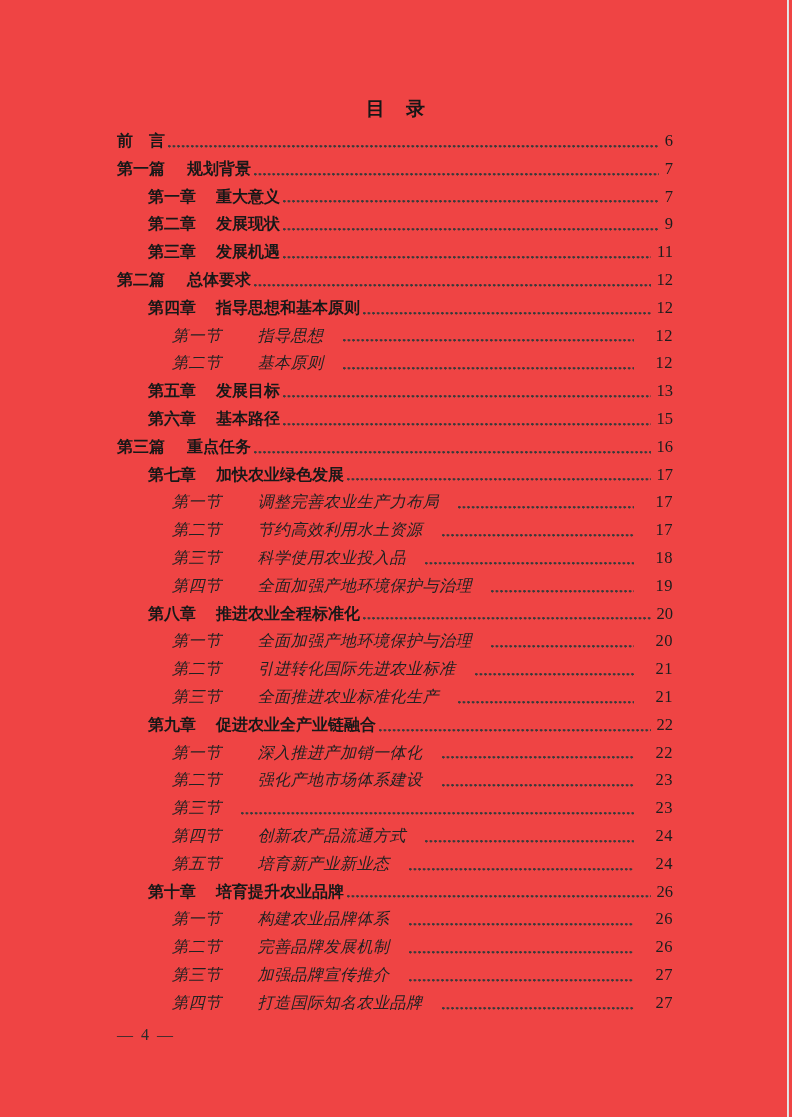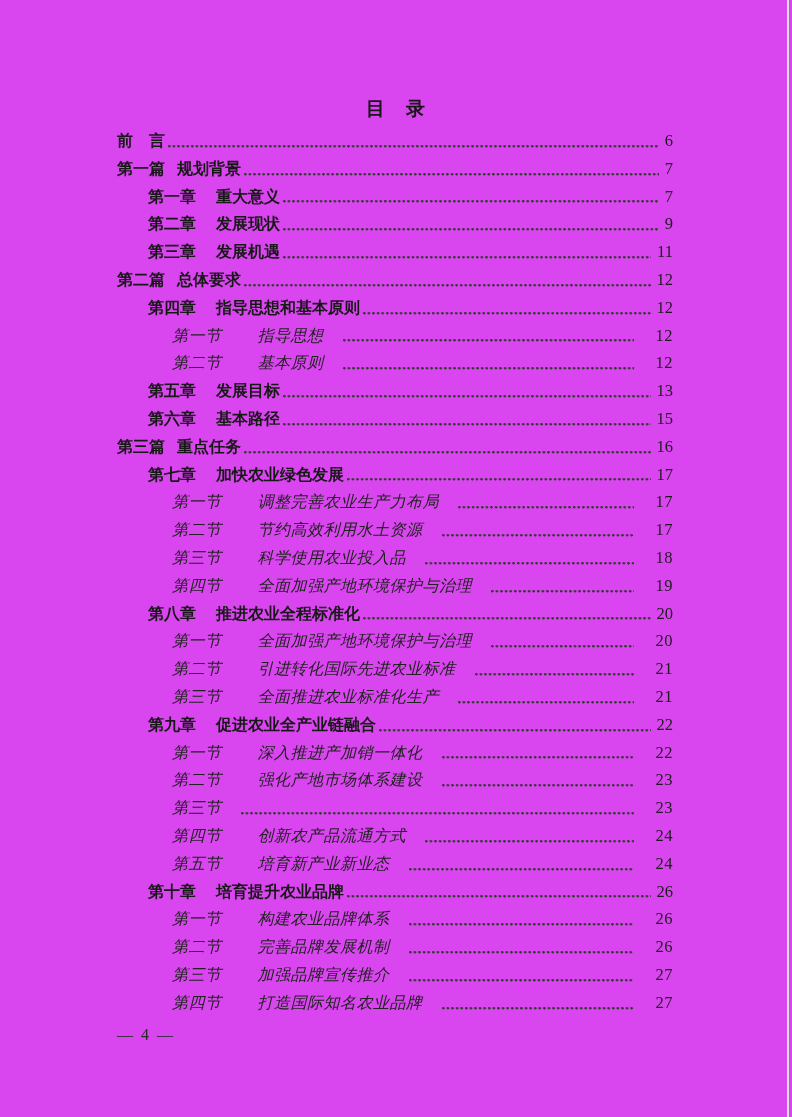--- a/index.html
+++ b/index.html
@@ -6,21 +6,21 @@
   html, body { width: 792px; height: 1117px; }
   body {
     background: #f4f4f2;
     font-family: "Liberation Sans", sans-serif;
     color: #1f1f1f;
   }
   .page {
     position: relative;
     width: 792px;
     height: 1117px;
-    background: #d946ef;
+    background: #ef4444;
     overflow: hidden;
     padding-left: 17px;
   }
   .edge-line {
     position: absolute;
     top: 0; bottom: 0; right: 3px;
     width: 2px;
     background: linear-gradient(to right, #ececec, #d8d8d8);
   }
   .doc-title {
@@ -52,21 +52,21 @@
   .level-1 { padding-left: 31px; font-weight: bold; color: #181818; }
   .level-2 {
     padding-left: 55px;
     font-family: "Liberation Serif", serif;
     font-style: italic;
     letter-spacing: 0.5px;
     color: #222;
     gap: 16px;
   }
   .label { margin-left: 20px; }
-  .level-0 .label { margin-left: 12px; }
+  .level-0 .label { margin-left: 22px; }
   .label:empty { display: none; }
   .dots {
     flex: 1;
     position: relative;
     align-self: stretch;
     min-width: 12px;
   }
   .dots::after {
     content: "";
     position: absolute;

